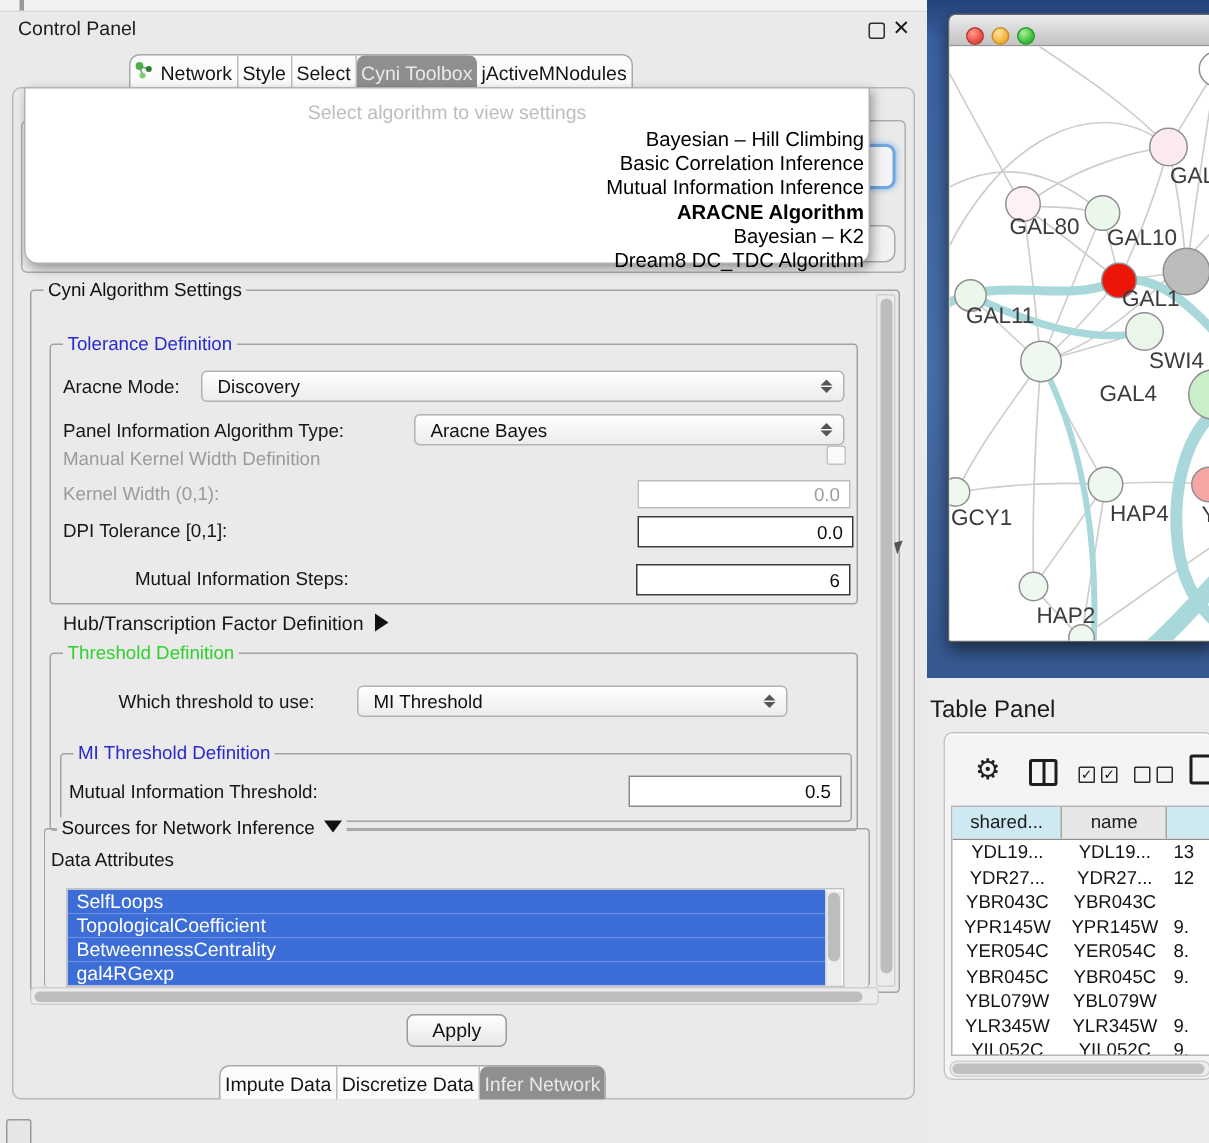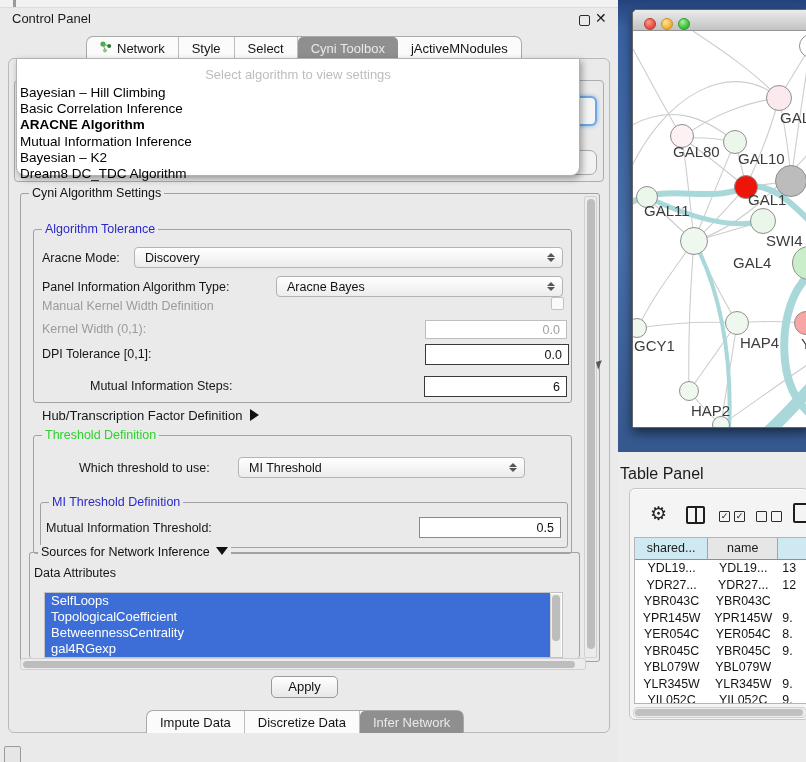--- a/index.html
+++ b/index.html
@@ -10,35 +10,35 @@
 
   
   #cp { position:absolute; left:0; top:0; width:618px; height:762px; background:#eaeaea; }
   .top-strip { left:0; top:0; width:618px; height:8px; background:#f2f2f2; border-bottom:1px solid #dcdcdc; }
   .top-tick { left:13px; top:0; width:3px; height:7px; background:#9a9a9a; }
   .cp-title { left:12px; top:11px; font-size:13px; color:#1b1b1b; }
   .float-btn { left:579px; top:15px; width:11px; height:11px; border:1.5px solid #2c2c2c; border-radius:2px; background:transparent; }
   .close-btn { left:595px; top:10px; font-size:14px; font-weight:bold; color:#1b1b1b; }
 
   .tabstrip { position:absolute; display:flex; background:#fbfbfb; border:1px solid #a9a9a9; border-bottom:none; border-radius:7px 7px 0 0; height:23px; }
-  .tab { display:flex; align-items:center; gap:5px; padding:0 13px; font-size:13px; color:#141414; border-right:1px solid #bdbdbd; cursor:default; white-space:nowrap; }
+  .tab { display:flex; align-items:center; gap:5px; padding:0 3px; font-size:13px; color:#141414; border-right:1px solid #bdbdbd; cursor:default; white-space:nowrap; }
   .tab:last-child { border-right:none; }
   .tab.selected { background:#8f8f8f; color:#e9e9e9; border-radius:5px 5px 0 0; border-right:none; }
 
   .panel-body { left:8px; top:58px; width:602px; height:675px; border:1px solid #b9b9b9; border-radius:6px; background:#eaeaea; }
 
   
   .hidden-group { left:14px; top:80px; width:590px; height:102px; border:1px solid #adadad; border-radius:4px; z-index:4; }
   .hidden-combo { left:560px; top:96px; width:37px; height:30px; border:2px solid #6fa8e0; border-radius:6px; background:#f4f4f4; box-shadow:0 0 4px #7ab0e8; z-index:5; }
   .hidden-ctrl { left:520px; top:150px; width:77px; height:25px; border:1px solid #a9a9a9; border-radius:7px; background:#f2f2f2; z-index:5; }
 
   
   .popup { left:16px; top:58px; width:564px; height:118px; background:#ffffff; border:1px solid #b2b2b2; border-radius:0 0 9px 9px; box-shadow:2px 3px 7px rgba(0,0,0,.35); z-index:20; }
   .popup-ph { position:absolute; left:0; top:8px; width:100%; text-align:center; color:#bdbdbd; font-size:13px; }
-  .popup-items { position:absolute; left:3px; top:26px; right:3px; }
+  .popup-items { position:absolute; left:3px; top:26px; right:3px;text-align:right; }
   .popup-item { font-size:13.5px; line-height:16.2px; color:#000; white-space:nowrap; }
   .popup-item.bold { font-weight:bold; }
 
   
   .grp { position:absolute; border:1px solid #a2a2a2; border-radius:3px; }
   .grp-title { position:absolute; top:-8px; font-size:12.5px; background:#eaeaea; padding:0 3px; white-space:nowrap; }
   .t-black { color:#111; } .t-blue { color:#2929cc; } .t-green { color:#2fd02f; }
 
   .lbl { position:absolute; font-size:12.5px; font-weight:normal; color:#161616; white-space:nowrap; }
   .lbl.dis { color:#9b9b9b; }
@@ -146,33 +146,33 @@
 
     <div class="abs hidden-group"></div>
     <div class="abs hidden-combo"></div>
     <div class="abs hidden-ctrl"></div>
 
     <div class="abs popup">
       <div class="popup-ph">Select algorithm to view settings</div>
       <div class="popup-items">
           <div class="popup-item">Bayesian – Hill Climbing</div>
           <div class="popup-item">Basic Correlation Inference</div>
+          <div class="popup-item">Mutual Information Inference</div>
           <div class="popup-item bold">ARACNE Algorithm</div>
-          <div class="popup-item">Mutual Information Inference</div>
           <div class="popup-item">Bayesian – K2</div>
           <div class="popup-item">Dream8 DC_TDC Algorithm</div>
         </div>
     </div>
 
     <div class="grp" style="left:20px; top:193px; width:580px; height:469px;">
       <span class="grp-title t-black" style="left:8px;">Cyni Algorithm Settings</span>
     </div>
 
     <div class="grp" style="left:33px; top:229px; width:539px; height:174px;">
-      <span class="grp-title t-blue" style="left:8px;">Algorithm Tolerance</span>
+      <span class="grp-title t-blue" style="left:8px;">Tolerance Definition</span>
     </div>
     <div class="lbl" style="left:42px; top:251px;">Aracne Mode:</div>
     <div class="combo" style="left:134px; top:247px; width:429px;">
       <span class="combo-val">Discovery</span>
       <span class="stepper">
           <i class="up"></i>
           <i class="dn"></i>
         </span>
     </div>
     <div class="lbl" style="left:42px; top:280px;">Panel Information Algorithm Type:</div>

